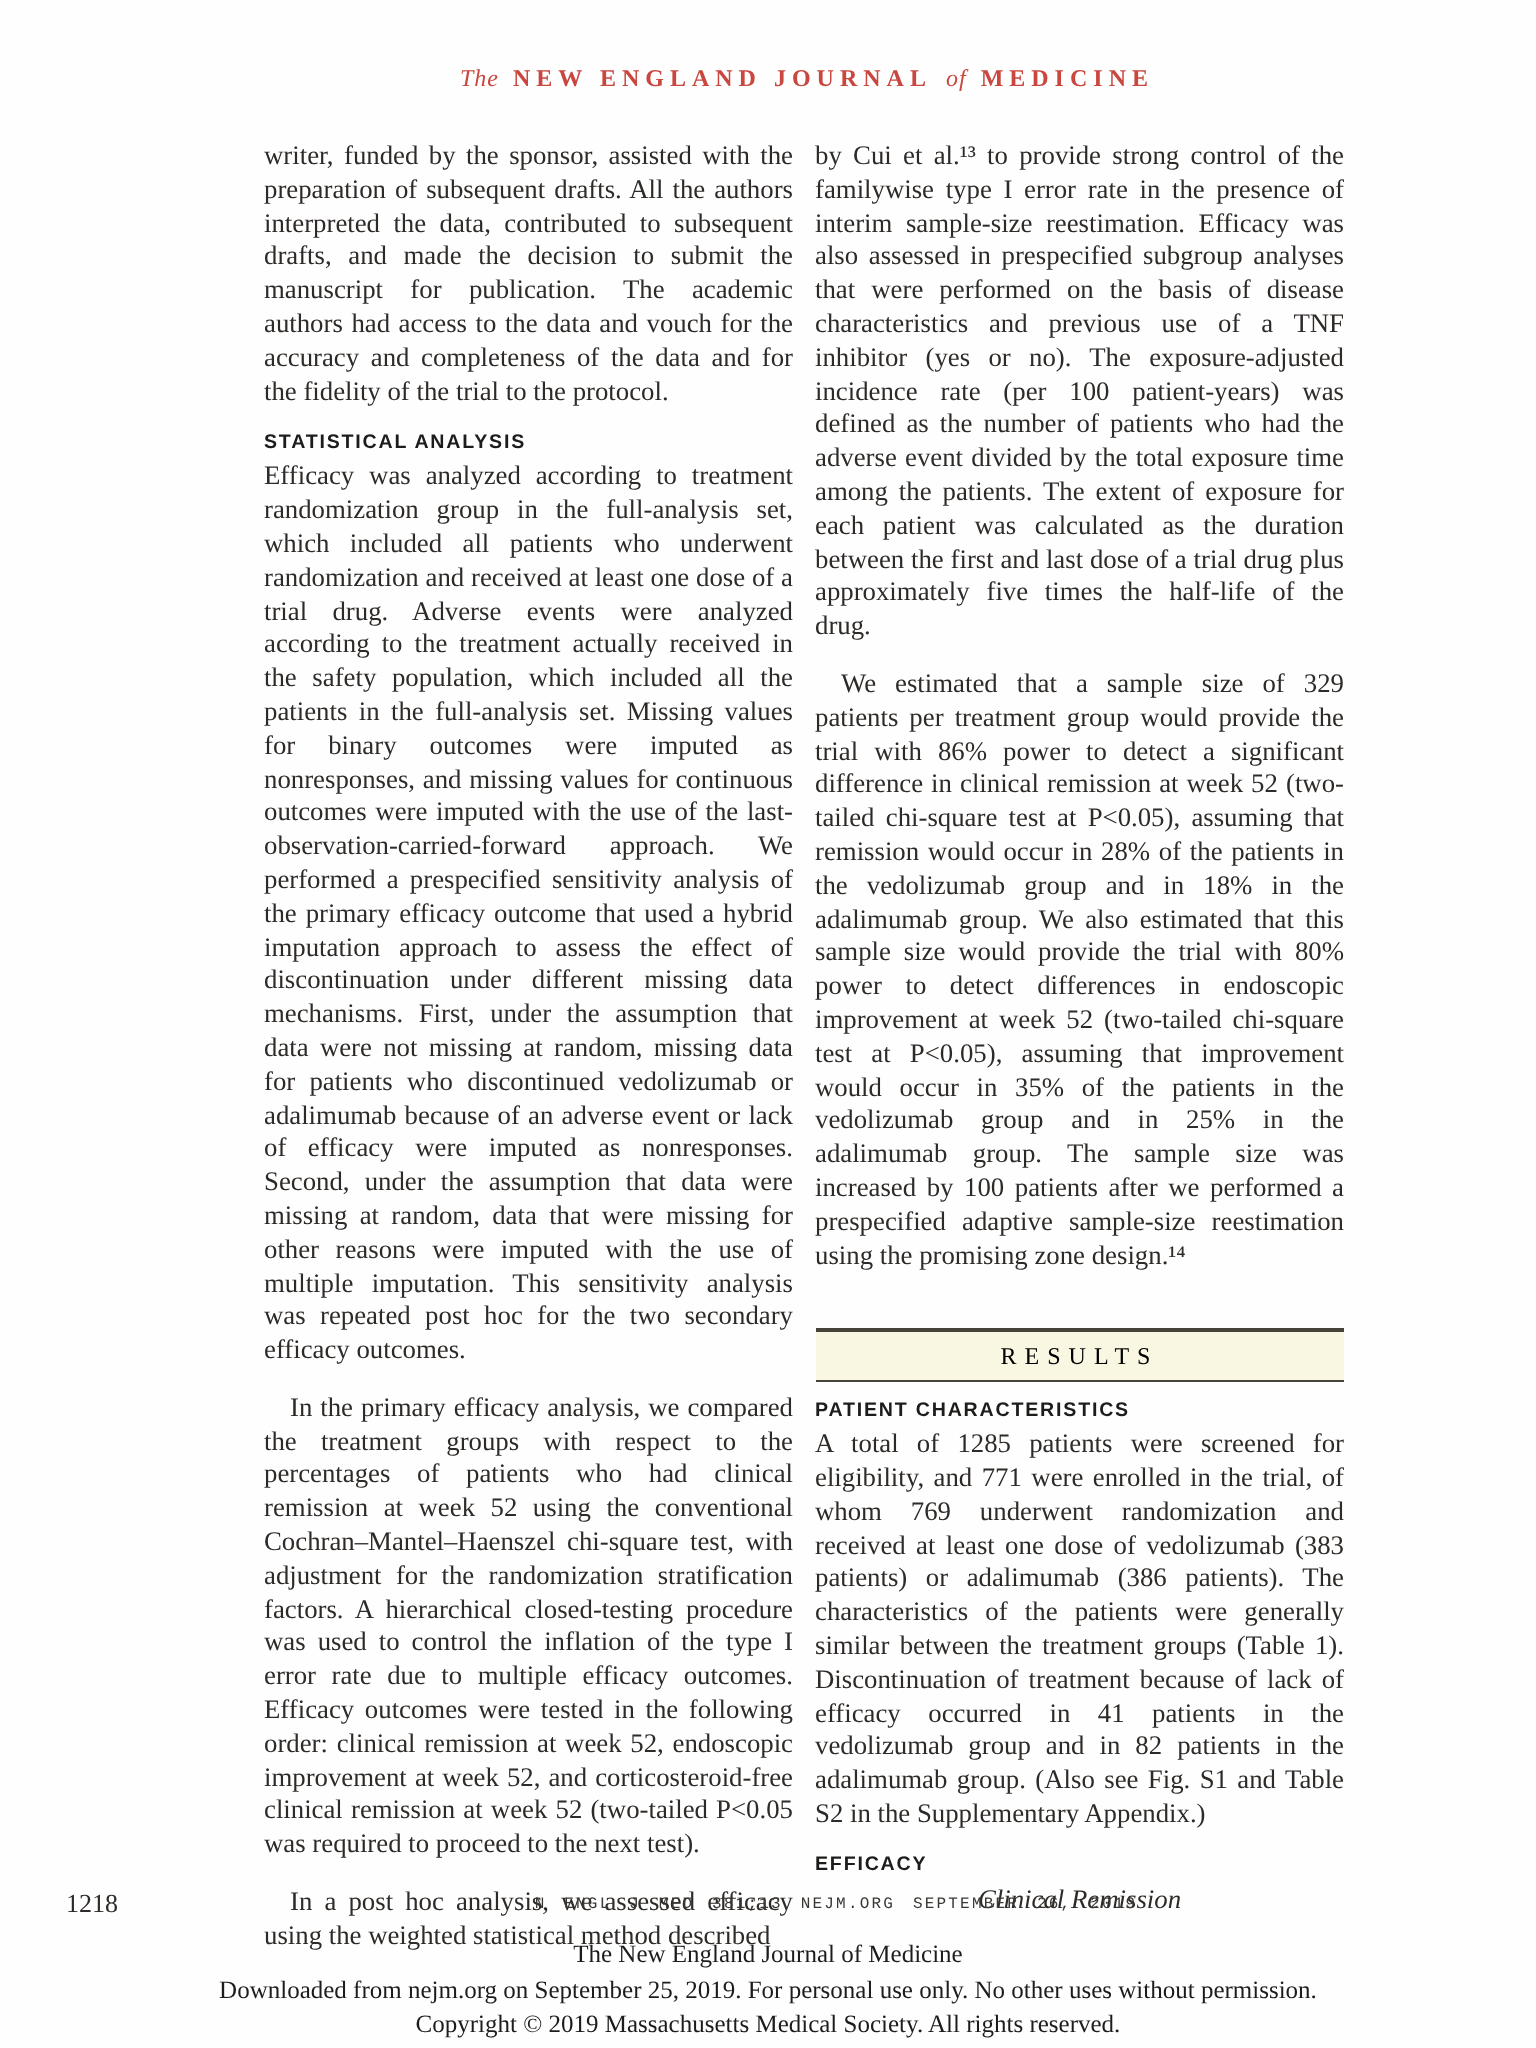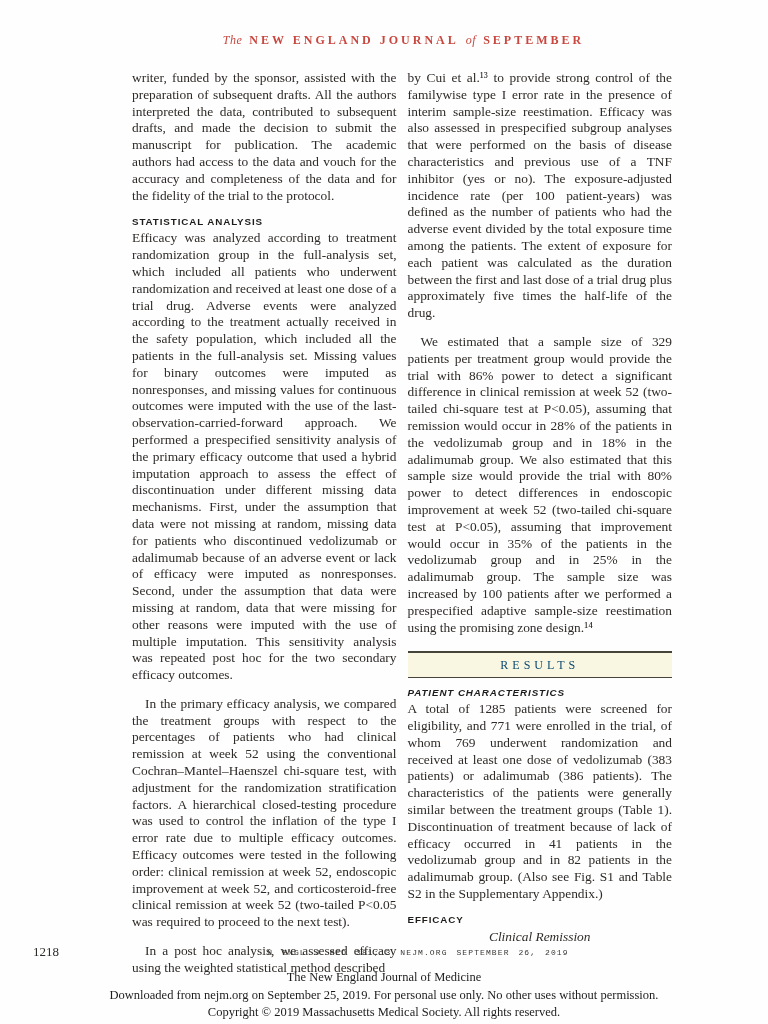--- a/index.html
+++ b/index.html
@@ -34,26 +34,26 @@
     font-family:"Liberation Sans", sans-serif;
     font-weight:bold;font-size:9.8px;letter-spacing:0.9px;
     color:#1e1c1a;
   }
   .sec-head.first{margin-top:12px;}
   .sub-head{
     margin:2px 0 0 0;font-style:italic;font-size:13.4px;line-height:17px;
     color:#2e2a27;text-align:center;
   }
   .results-band{
-    margin:15px 0 9px 0;
+    margin:28px 0 9px 0;
     background:var(--band-bg,#f9f6e2);
     border-top:2px solid var(--band-rule,#46443a);
     border-bottom:1px solid var(--band-rule,#46443a);
     text-align:center;
-    font-size:12px;letter-spacing:4px;color:#0c4a6e;
+    font-size:12px;letter-spacing:4px;color:#000000;
     padding:5px 0 4px 0;
   }
   
   .page-number{
     position:absolute;left:33px;top:944px;
     font-size:13px;color:#2e2a27;
   }
   .citation-line{
     position:absolute;left:148px;top:948px;width:540px;
     text-align:center;
@@ -69,38 +69,38 @@
 </style>
 </head>
 <body>
 
 <div class="page">
 
   <div class="masthead">
     <span class="mh-italic">The</span>
     <span class="mh-caps">NEW ENGLAND JOURNAL</span>
     <span class="mh-italic">of</span>
-    <span class="mh-caps">SEPTEMBER</span>
+    <span class="mh-caps">MEDICINE</span>
   </div>
 
   <div class="columns">
 
     <div class="col">
       <p>writer, funded by the sponsor, assisted with the preparation of subsequent drafts. All the authors interpreted the data, contributed to subsequent drafts, and made the decision to submit the manuscript for publication. The academic authors had access to the data and vouch for the accuracy and completeness of the data and for the fidelity of the trial to the protocol.</p>
       <div class="sec-head first">STATISTICAL ANALYSIS</div>
       <p>Efficacy was analyzed according to treatment randomization group in the full-analysis set, which included all patients who underwent randomization and received at least one dose of a trial drug. Adverse events were analyzed according to the treatment actually received in the safety population, which included all the patients in the full-analysis set. Missing values for binary outcomes were imputed as nonresponses, and missing values for continuous outcomes were imputed with the use of the last-observation-carried-forward approach. We performed a prespecified sensitivity analysis of the primary efficacy outcome that used a hybrid imputation approach to assess the effect of discontinuation under different missing data mechanisms. First, under the assumption that data were not missing at random, missing data for patients who discontinued vedolizumab or adalimumab because of an adverse event or lack of efficacy were imputed as nonresponses. Second, under the assumption that data were missing at random, data that were missing for other reasons were imputed with the use of multiple imputation. This sensitivity analysis was repeated post hoc for the two secondary efficacy outcomes.</p>
       <p class="indent">In the primary efficacy analysis, we compared the treatment groups with respect to the percentages of patients who had clinical remission at week 52 using the conventional Cochran–Mantel–Haenszel chi-square test, with adjustment for the randomization stratification factors. A hierarchical closed-testing procedure was used to control the inflation of the type I error rate due to multiple efficacy outcomes. Efficacy outcomes were tested in the following order: clinical remission at week 52, endoscopic improvement at week 52, and corticosteroid-free clinical remission at week 52 (two-tailed P&lt;0.05 was required to proceed to the next test).</p>
       <p class="indent">In a post hoc analysis, we assessed efficacy using the weighted statistical method described</p>
     </div>
 
     <div class="col">
       <p>by Cui et al.¹³ to provide strong control of the familywise type I error rate in the presence of interim sample-size reestimation. Efficacy was also assessed in prespecified subgroup analyses that were performed on the basis of disease characteristics and previous use of a TNF inhibitor (yes or no). The exposure-adjusted incidence rate (per 100 patient-years) was defined as the number of patients who had the adverse event divided by the total exposure time among the patients. The extent of exposure for each patient was calculated as the duration between the first and last dose of a trial drug plus approximately five times the half-life of the drug.</p>
       <p class="indent">We estimated that a sample size of 329 patients per treatment group would provide the trial with 86% power to detect a significant difference in clinical remission at week 52 (two-tailed chi-square test at P&lt;0.05), assuming that remission would occur in 28% of the patients in the vedolizumab group and in 18% in the adalimumab group. We also estimated that this sample size would provide the trial with 80% power to detect differences in endoscopic improvement at week 52 (two-tailed chi-square test at P&lt;0.05), assuming that improvement would occur in 35% of the patients in the vedolizumab group and in 25% in the adalimumab group. The sample size was increased by 100 patients after we performed a prespecified adaptive sample-size reestimation using the promising zone design.¹⁴</p>
       <div class="results-band">RESULTS</div>
-      <div class="sec-head" style="margin-top:0;font-style:italic;">PATIENT CHARACTERISTICS</div>
+      <div class="sec-head" style="margin-top:0;">PATIENT CHARACTERISTICS</div>
       <p>A total of 1285 patients were screened for eligibility, and 771 were enrolled in the trial, of whom 769 underwent randomization and received at least one dose of vedolizumab (383 patients) or adalimumab (386 patients). The characteristics of the patients were generally similar between the treatment groups (Table 1). Discontinuation of treatment because of lack of efficacy occurred in 41 patients in the vedolizumab group and in 82 patients in the adalimumab group. (Also see Fig. S1 and Table S2 in the Supplementary Appendix.)</p>
       <div class="sec-head">EFFICACY</div>
       <div class="sub-head">Clinical Remission</div>
     </div>
 
   </div>
 
   <div class="page-number">1218</div>
   <div class="citation-line">N ENGL J MED 381;13   NEJM.ORG   SEPTEMBER 26, 2019</div>
   <div class="trailer">

